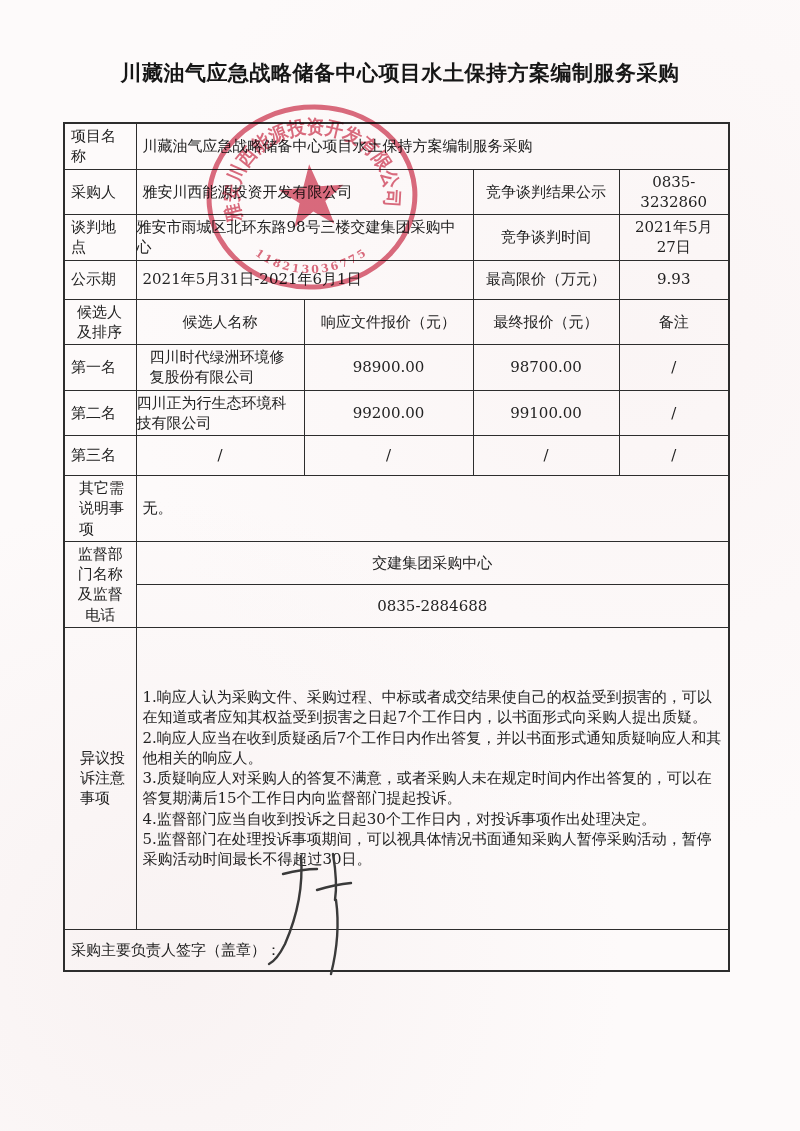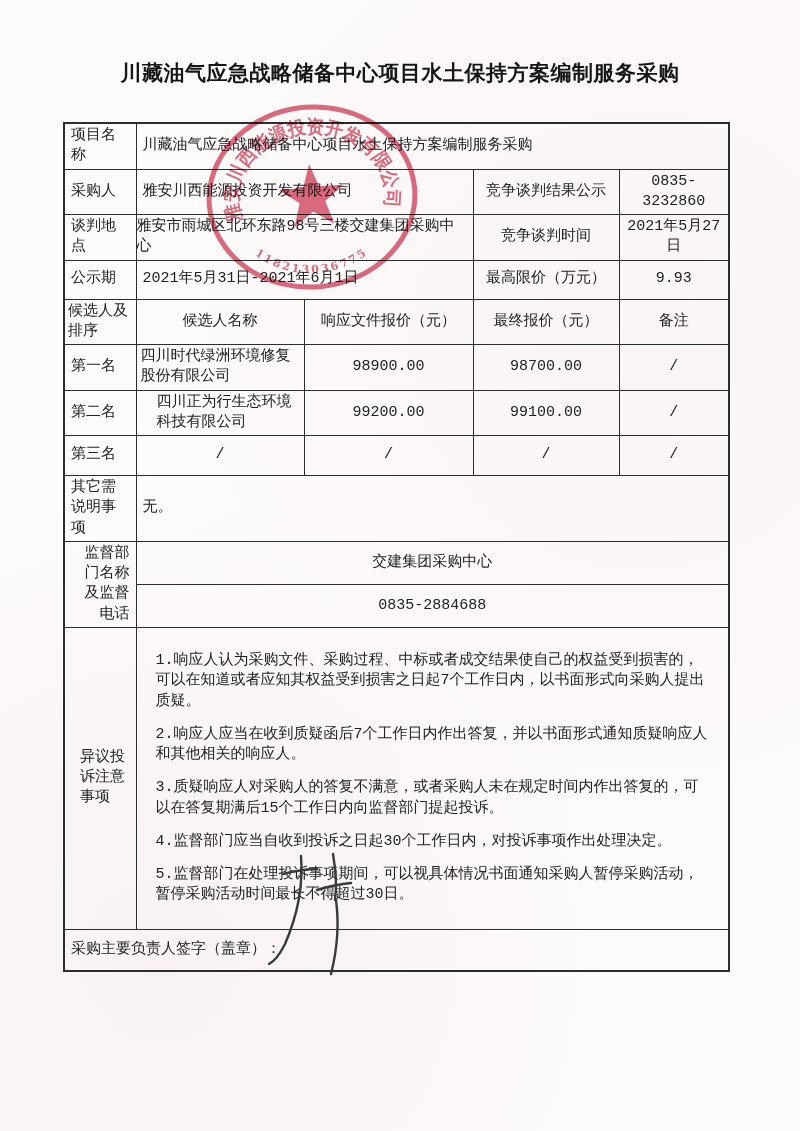--- a/index.html
+++ b/index.html
@@ -21,34 +21,33 @@
   .doc-title{
     position:absolute;top:57px;left:0;width:100%;
     text-align:center;font-weight:bold;font-size:21px;line-height:31px;
     color:#161616;letter-spacing:.5px;
   }
   table.doc{
     position:absolute;left:63px;top:122px;
     width:665px;border-collapse:collapse;table-layout:fixed;
     font-size:15px;color:#222;
     border:2.2px solid #2d2d2d;
-    font-family:Liberation Mono, monospace;
   }
   table.doc td{
     border:1.6px solid #2d2d2d;
     padding:2px 6px;
     vertical-align:middle;
     overflow:hidden;
     line-height:1.35;
   }
   td.lbl{padding-left:4px;padding-right:2px;text-align:left;}
   td.c{text-align:center;}
-  td.lbl-c{text-align:right;padding:2px 2px;}
+  td.lbl-c{text-align:center;padding:2px 2px;}
   .notice{line-height:1.5;padding:2px 2px;}
-  .notice div{margin:13px;}
+  .notice div{margin:0;}
   .sig-cell{position:relative;}
   .sig-svg{
     position:absolute;left:205px;top:842px;width:180px;height:140px;
     pointer-events:none;z-index:3;
   }
   .stamp{
     position:absolute;left:201px;top:100px;width:222px;height:194px;
     transform:rotate(-5deg);
     opacity:.82;mix-blend-mode:multiply;
     z-index:2;pointer-events:none;
@@ -88,49 +87,49 @@
       <td class="c">竞争谈判时间</td>
       <td class="c">2021年5月27日</td>
     </tr>
     <tr style="height:39px">
       <td class="lbl">公示期</td>
       <td colspan="2">2021年5月31日-2021年6月1日</td>
       <td class="c">最高限价（万元）</td>
       <td class="c">9.93</td>
     </tr>
     <tr style="height:39px">
-      <td class="lbl" style="padding-left:3px">候选人及排序</td>
+      <td class="lbl" style="padding-left:12px">候选人及排序</td>
       <td class="c">候选人名称</td>
       <td class="c">响应文件报价（元）</td>
       <td class="c">最终报价（元）</td>
       <td class="c">备注</td>
     </tr>
     <tr style="height:37px">
       <td class="lbl">第一名</td>
-      <td style="padding-left:4px">四川时代绿洲环境修复股份有限公司</td>
+      <td style="padding-left:13px">四川时代绿洲环境修复股份有限公司</td>
       <td class="c">98900.00</td>
       <td class="c">98700.00</td>
       <td class="c">/</td>
     </tr>
     <tr style="height:43px">
       <td class="lbl">第二名</td>
-      <td style="padding-left:20px">四川正为行生态环境科技有限公司</td>
+      <td style="padding-left:0">四川正为行生态环境科技有限公司</td>
       <td class="c">99200.00</td>
       <td class="c">99100.00</td>
       <td class="c">/</td>
     </tr>
     <tr style="height:40px">
       <td class="lbl">第三名</td>
       <td class="c">/</td>
       <td class="c">/</td>
       <td class="c">/</td>
       <td class="c">/</td>
     </tr>
     <tr style="height:44px">
-      <td class="lbl" style="padding-left:6px">其它需说明事项</td>
+      <td class="lbl" style="padding-left:14px">其它需说明事项</td>
       <td colspan="4">无。</td>
     </tr>
     <tr style="height:38px">
       <td class="lbl-c" rowspan="2">监督部门名称及监督电话</td>
       <td colspan="4" class="c">交建集团采购中心</td>
     </tr>
     <tr style="height:38px">
       <td colspan="4" class="c">0835-2884688</td>
     </tr>
     <tr style="height:302px">

